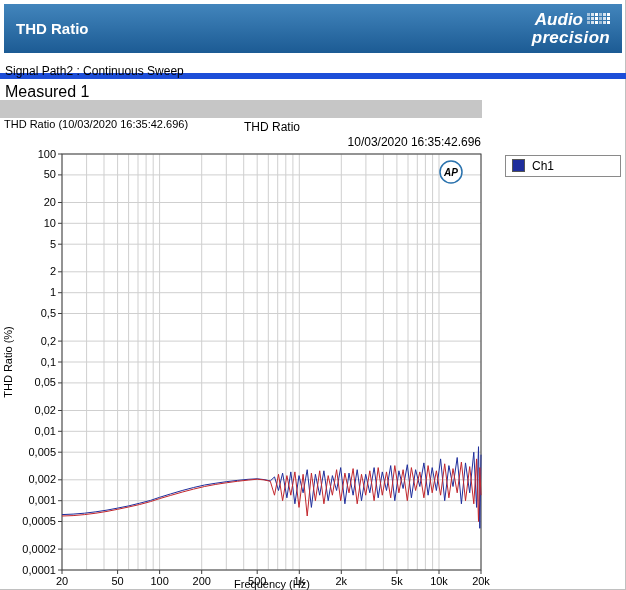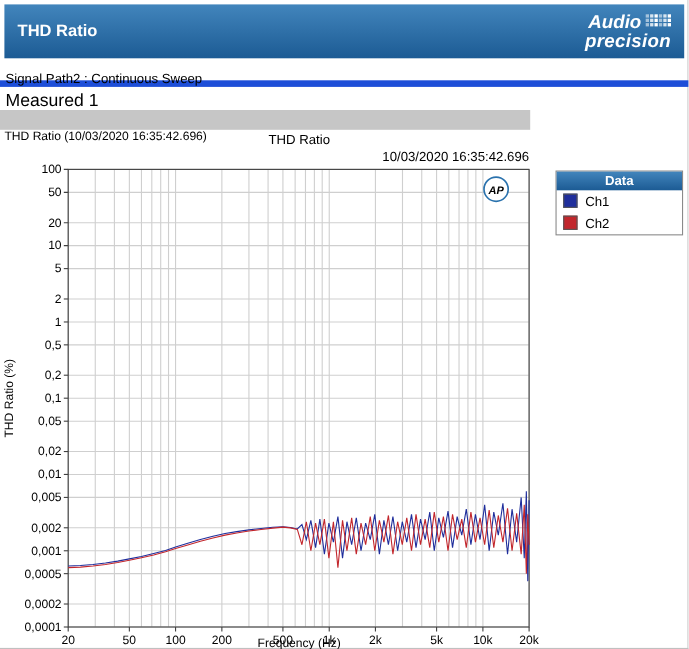--- a/index.html
+++ b/index.html
@@ -199,22 +199,17 @@
     <polyline points="62.0,398.0 73.1,397.6 84.5,396.6 95.9,395.2 107.0,393.4 117.6,391.3 128.6,389.0 139.7,386.5 150.5,383.6 159.6,380.6 170.7,377.4 182.2,374.1 193.6,371.1 204.6,368.5 215.2,366.5 226.3,364.8 237.3,363.3 248.1,362.1 257.2,361.2 264.1,361.9 270.3,363.3 274.5,377.2 278.5,356.3 282.6,382.7 286.9,357.6 290.8,377.2 294.9,353.9 299.0,389.4 303.1,356.3 307.2,398.0 311.4,355.1 315.4,382.7 319.7,352.8 323.9,385.8 328.2,357.6 332.4,377.2 336.6,351.7 340.7,382.7 344.9,355.1 349.0,374.8 353.1,350.6 357.2,385.8 361.5,356.3 365.7,377.2 369.8,352.8 374.1,382.7 378.2,349.6 382.3,377.2 386.5,353.9 390.7,379.8 394.8,347.6 398.9,374.8 403.1,351.7 407.3,382.7 411.4,349.6 415.6,372.5 419.8,353.9 423.9,379.8 428.1,347.6 432.2,374.8 436.4,352.8 440.6,377.2 444.7,345.8 448.9,379.8 453.0,350.6 457.2,374.8 461.4,344.1 465.5,382.7 469.7,348.6 473.8,385.8 476.6,340.9 478.5,403.5 479.8,349.6 481.0,377.2" fill="none" stroke="#c2262c" stroke-width="1"></polyline>
     <text x="272" y="13" text-anchor="middle" font-size="12">THD Ratio</text>
     <text x="481" y="28" text-anchor="end" font-size="12">10/03/2020 16:35:42.696</text>
     <text x="272" y="470" text-anchor="middle" font-size="11">Frequency (Hz)</text>
     <text x="12" y="244" text-anchor="middle" font-size="11" transform="rotate(-90 12 244)">THD Ratio (%)</text>
     <circle cx="451" cy="54" r="11" fill="#ffffff" stroke="#2a72ad" stroke-width="1.5"></circle>
     <text x="451" y="58" text-anchor="middle" font-size="10" font-style="italic" font-weight="bold" fill="#2a72ad">AP</text>
   </svg>
 
 <div class="legend">
-  <div class="legend-header">Data</div>
   <div class="legend-item">
     <span class="swatch" style="background: rgb(31, 46, 156);"></span>
     <span class="li-label">Ch1</span>
   </div>
-  <div class="legend-item">
-    <span class="swatch" style="background: rgb(194, 38, 44);"></span>
-    <span class="li-label">Ch2</span>
-  </div>
 </div>
 
 </body></html>

